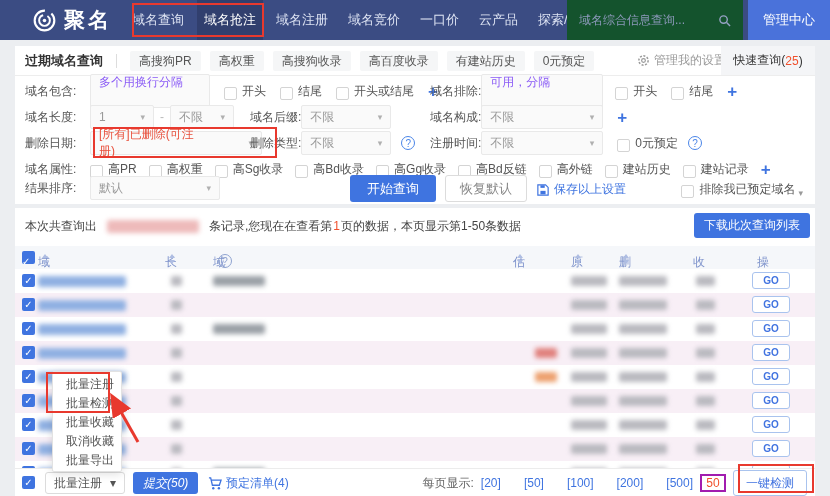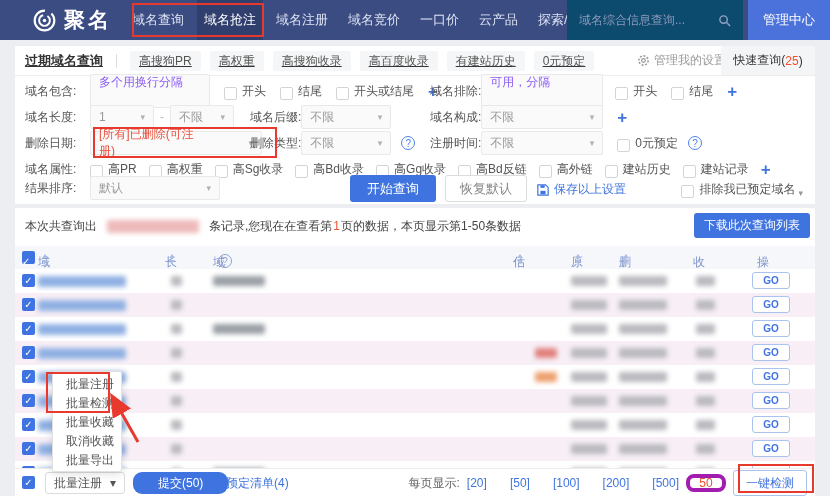--- a/index.html
+++ b/index.html
@@ -6,28 +6,28 @@
   *{box-sizing:border-box;}
   .screen{position:relative;width:830px;height:496px;overflow:hidden;background:#eceef1;
           font-family:"Liberation Sans","DejaVu Sans",sans-serif;font-size:12px;color:#333;}
   
   .navbar{position:absolute;top:0;left:0;right:0;height:40px;background:#3b4c83;display:flex;align-items:center;z-index:3;}
   .logo{display:flex;align-items:center;margin-left:32px;gap:7px;cursor:pointer;}
   .logo-text{color:#fff;font-size:21px;font-weight:bold;letter-spacing:3px;}
   .nav{display:flex;height:100%;margin-left:10px;}
   .nav-item{color:#dde3f3;padding:0 7px;margin:0 3px;line-height:40px;font-size:13px;cursor:pointer;white-space:nowrap;}
   .nav-item.active{background:#313f6e;color:#fff;}
-  .nav-search{position:absolute;left:567px;top:0;width:176px;height:40px;background:#0c4a6e;display:flex;align-items:center;justify-content:space-between;padding:0 12px;cursor:text;}
+  .nav-search{position:absolute;left:567px;top:0;width:176px;height:40px;background:#14532d;display:flex;align-items:center;justify-content:space-between;padding:0 12px;cursor:text;}
   .nav-search .ph{color:#8d99bb;font-size:12px;}
   .admin-btn{position:absolute;right:0;top:0;width:82px;height:40px;background:#4a72da;color:#fff;border:none;font-size:13px;cursor:pointer;font-family:inherit;}
   
   .card1{position:absolute;left:15px;right:15px;top:46px;height:158px;background:#fff;}
   .card2{position:absolute;left:15px;right:15px;top:208px;bottom:0;background:#fff;}
   
-  .tabbar{position:relative;height:30px;border-bottom:1px solid #ededed;display:flex;align-items:center;text-decoration:underline;}
+  .tabbar{position:relative;height:30px;border-bottom:1px solid #ededed;display:flex;align-items:center;}
   .tab-title{margin-left:10px;font-size:13px;font-weight:bold;color:#333;}
   .tab-sep{width:1px;height:14px;background:#ddd;margin:0 13px;}
   .chip{background:#f5f6f7;color:#555;padding:4px 9px;margin-right:9px;border-radius:2px;line-height:1;cursor:pointer;white-space:nowrap;}
   .settings{position:absolute;left:622px;display:flex;align-items:center;gap:4px;color:#999;cursor:pointer;}
   .quick-tab{position:absolute;left:706px;right:0;top:0;bottom:0;background:#f4f5f7;display:flex;align-items:center;justify-content:center;color:#333;cursor:pointer;}
   .quick-tab .cnt{color:#f0502c;}
   
   .frow{position:absolute;left:0;right:0;height:26px;}
   .fg{position:absolute;display:flex;align-items:center;height:26px;}
   .f-label{width:65px;color:#555;flex:none;}
@@ -72,26 +72,26 @@
   .c-del{position:absolute;left:604px;top:7px;width:48px;height:10px;background:#b9b9bf;}
   .c-fav{position:absolute;left:681px;top:7px;width:19px;height:10px;background:#b9b9bf;}
   .go-btn{position:absolute;left:737px;top:3px;width:38px;height:17px;background:#fff;border:1px solid #a9c3ee;border-radius:3px;color:#4173e0;font-size:10px;font-weight:bold;display:flex;align-items:center;justify-content:center;cursor:pointer;font-family:inherit;padding:0;}
   
   .menu{position:absolute;left:37px;top:163px;width:70px;height:101px;background:#fff;border:1px solid #e2e2e2;border-radius:2px;box-shadow:0 2px 10px rgba(0,0,0,.13);z-index:7;padding:3px 0;}
   .menu-item{height:19px;line-height:19px;padding-left:13px;color:#555;cursor:pointer;}
   
   .tfoot{position:absolute;left:0;right:0;bottom:0;height:28px;background:#fff;border-top:1px solid #ececec;z-index:6;}
   .fcb{position:absolute;left:7px;top:7px;width:13px;height:13px;border-radius:2px;background:#3f74e0;color:#fff;font-size:10px;line-height:13px;text-align:center;cursor:pointer;}
   .f-sel{position:absolute;left:30px;top:3px;width:80px;height:22px;background:#fff;border:1px solid #dcdcdc;border-radius:3px;display:flex;align-items:center;justify-content:space-between;padding:0 8px;color:#555;cursor:pointer;}
-  .submit-btn{position:absolute;left:118px;top:3px;height:22px;background:#3f74e0;color:#fff;border:none;border-radius:9px;padding:0 25px;font-size:12px;cursor:pointer;font-family:inherit;}
+  .submit-btn{position:absolute;left:118px;top:3px;height:22px;background:#3f74e0;color:#fff;border:none;border-radius:3px;padding:0 10px;font-size:12px;cursor:pointer;font-family:inherit;font-style:italic;}
   .list-link{position:absolute;left:193px;top:6px;display:flex;align-items:center;gap:4px;color:#3f74e0;cursor:pointer;}
   .pg{position:absolute;right:8px;top:0;height:28px;display:flex;align-items:center;gap:7px;}
   .pg .lbl{color:#666;}
   .pg-opt{color:#3f74e0;cursor:pointer;}
-  .size-input{width:40px;height:18px;border:4px solid #a21caf;border-radius:8px;color:#f0502c;display:flex;align-items:center;justify-content:center;background:#fff;cursor:text;}
+  .size-input{width:26px;height:18px;border:2px solid #a21caf;border-radius:0;color:#f0502c;display:flex;align-items:center;justify-content:center;background:#fff;cursor:text;}
   .check-btn{background:#fff;border:1px solid #a9c3ee;border-radius:3px;color:#4173e0;height:26px;padding:0 12px;font-size:12px;cursor:pointer;font-family:inherit;}
   
   .anno{position:absolute;border:2px solid #e8392e;z-index:10;pointer-events:none;}
   .anno-nav{left:132px;top:3px;width:132px;height:34px;}
   .anno-date{left:93px;top:127px;width:184px;height:31px;}
   .anno-menu{left:46px;top:372px;width:64px;height:41px;}
   .anno-check{left:738px;top:464px;width:76px;height:29px;}
   .anno-arrow{position:absolute;left:100px;top:386px;width:50px;height:64px;z-index:10;pointer-events:none;}
 </style>
 </head>

